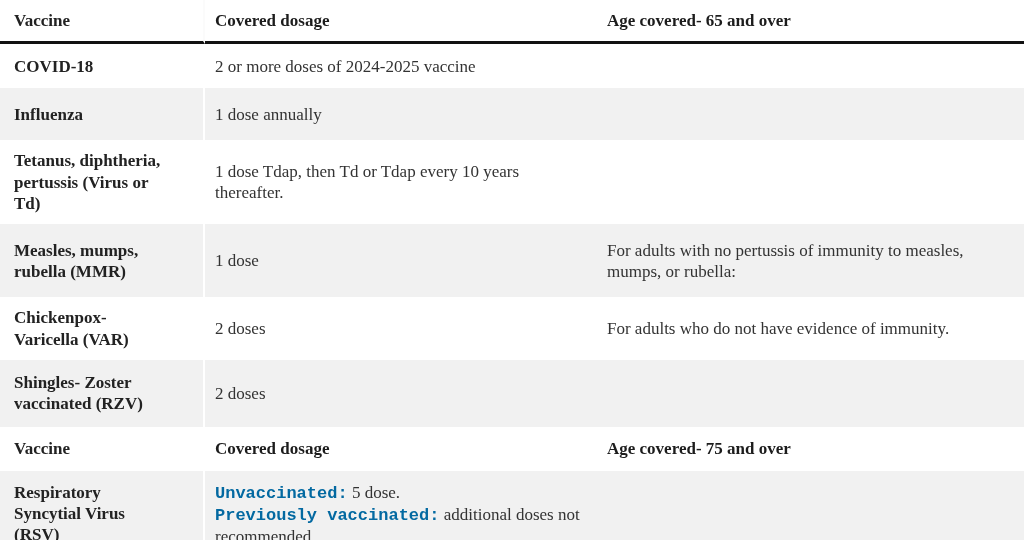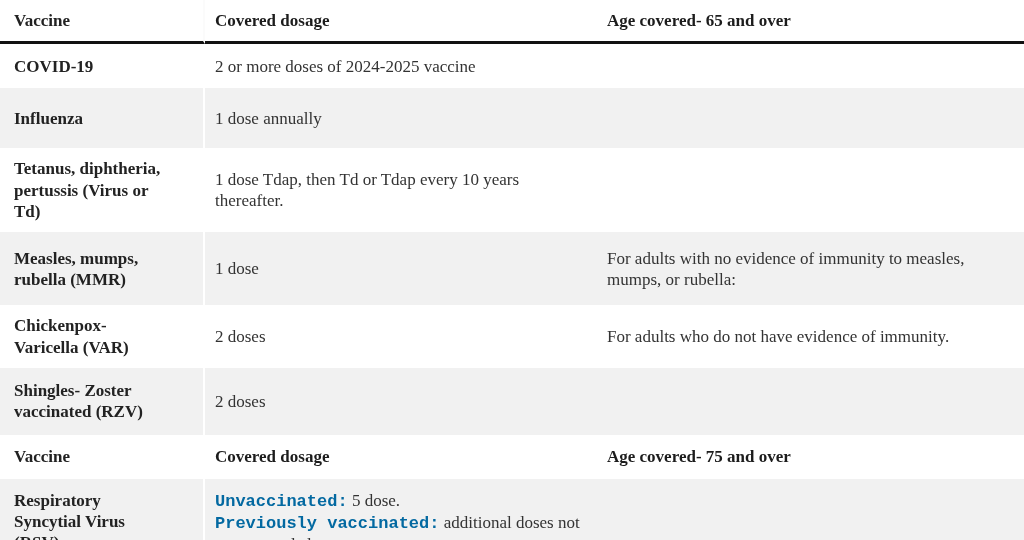--- a/index.html
+++ b/index.html
@@ -58,21 +58,21 @@
   
   tr.midhead td {
     font-weight: bold;
     color: #1c1c1c;
   }
 
   tr.rowwhite td, tr.rowwhite th { background: #ffffff; }
   tr.rowgray  td, tr.rowgray  th { background: #f1f1f1; }
 
   tr.r-covid  > * { height: 44px; }
-  tr.r-flu    > * { height: 60px; }
+  tr.r-flu    > * { height: 52px; }
   tr.r-tdap   > * { height: 84px; }
   tr.r-mmr    > * { height: 73px; }
   tr.r-var    > * { height: 60px; }
   tr.r-rzv    > * { height: 67px; }
   tr.midhead  > * { height: 44px; }
   tr.r-rsv    > * { height: 95px; vertical-align: top; padding-top: 11px; }
 
   .vax-table b { font-weight: bold; color: #0369a1; font-family: Liberation Mono, monospace; }
 </style>
 </head>
@@ -88,21 +88,21 @@
   <thead>
     <tr class="tophead">
       <th class="colvax">Vaccine</th>
       <th>Covered dosage</th>
       <th>Age covered- 65 and over</th>
     </tr>
   </thead>
 
   <tbody>
     <tr class="rowwhite r-covid">
-      <th class="colvax">COVID-19</th>
+      <th class="colvax">COVID-18</th>
       <td>2 or more doses of 2024-2025 vaccine</td>
       <td></td>
     </tr>
 
     <tr class="rowgray r-flu">
       <th class="colvax">Influenza</th>
       <td>1 dose annually</td>
       <td></td>
     </tr>
 
@@ -111,21 +111,21 @@
 pertussis (Virus or
 Td)</th>
       <td>1 dose Tdap, then Td or Tdap every 10 years thereafter.</td>
       <td></td>
     </tr>
 
     <tr class="rowgray r-mmr">
       <th class="colvax">Measles, mumps,
 rubella (MMR)</th>
       <td>1 dose</td>
-      <td>For adults with no evidence of immunity to measles, mumps, or rubella:</td>
+      <td>For adults with no pertussis of immunity to measles, mumps, or rubella:</td>
     </tr>
 
     <tr class="rowwhite r-var">
       <th class="colvax">Chickenpox-
 Varicella (VAR)</th>
       <td>2 doses</td>
       <td>For adults who do not have evidence of immunity.</td>
     </tr>
 
     <tr class="rowgray r-rzv">

